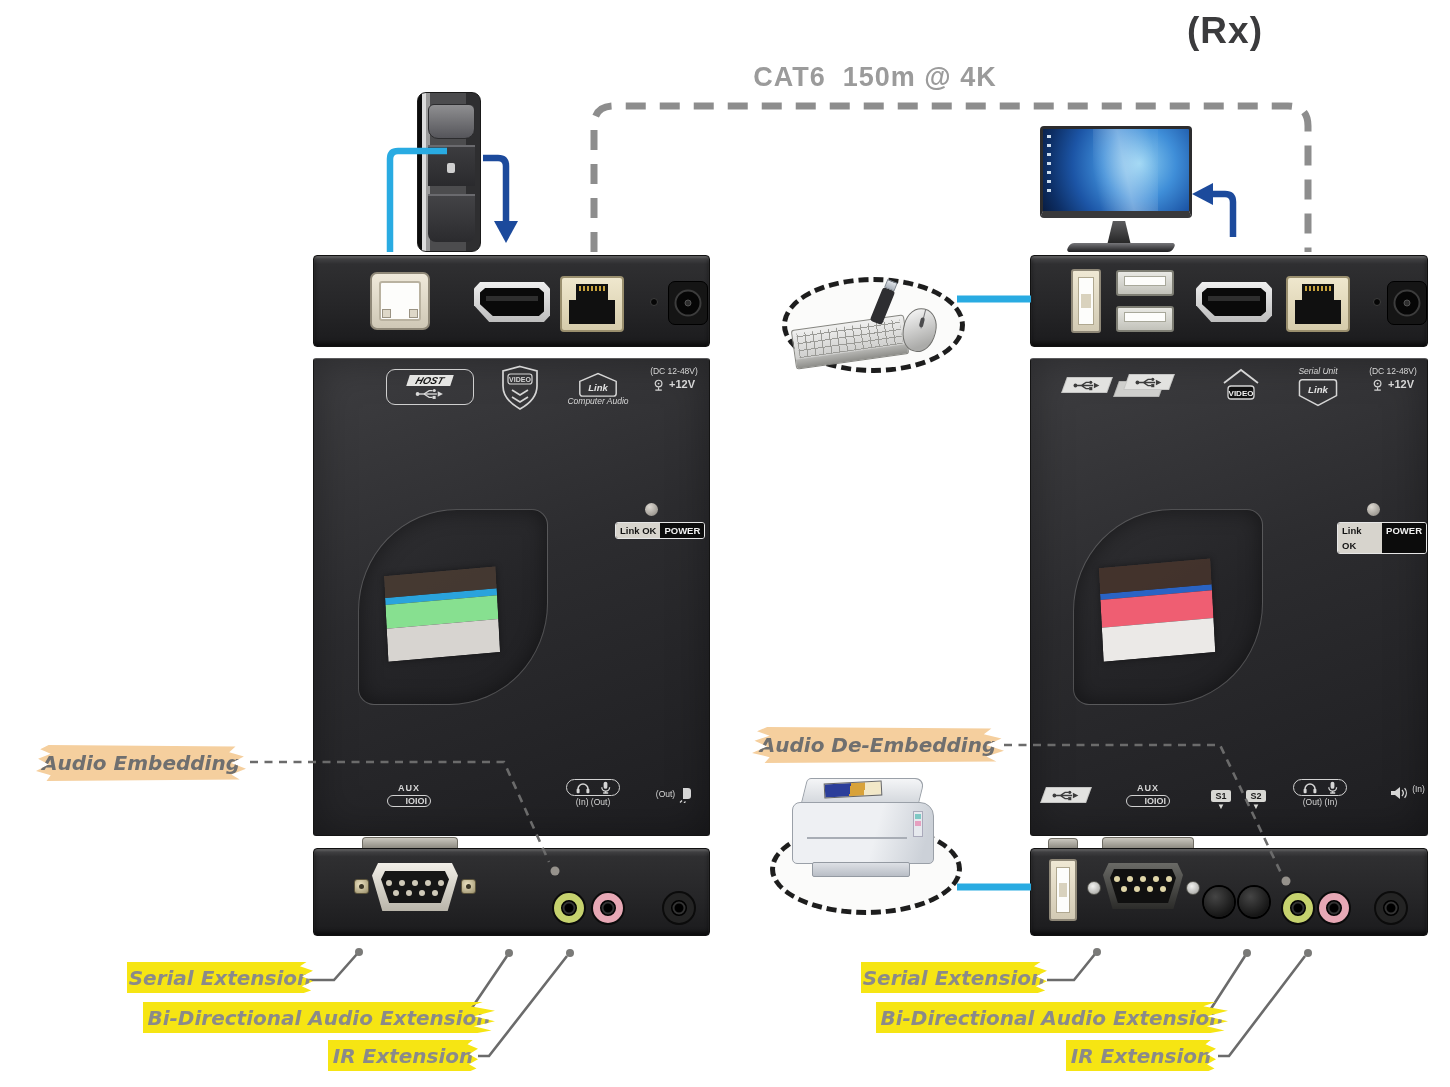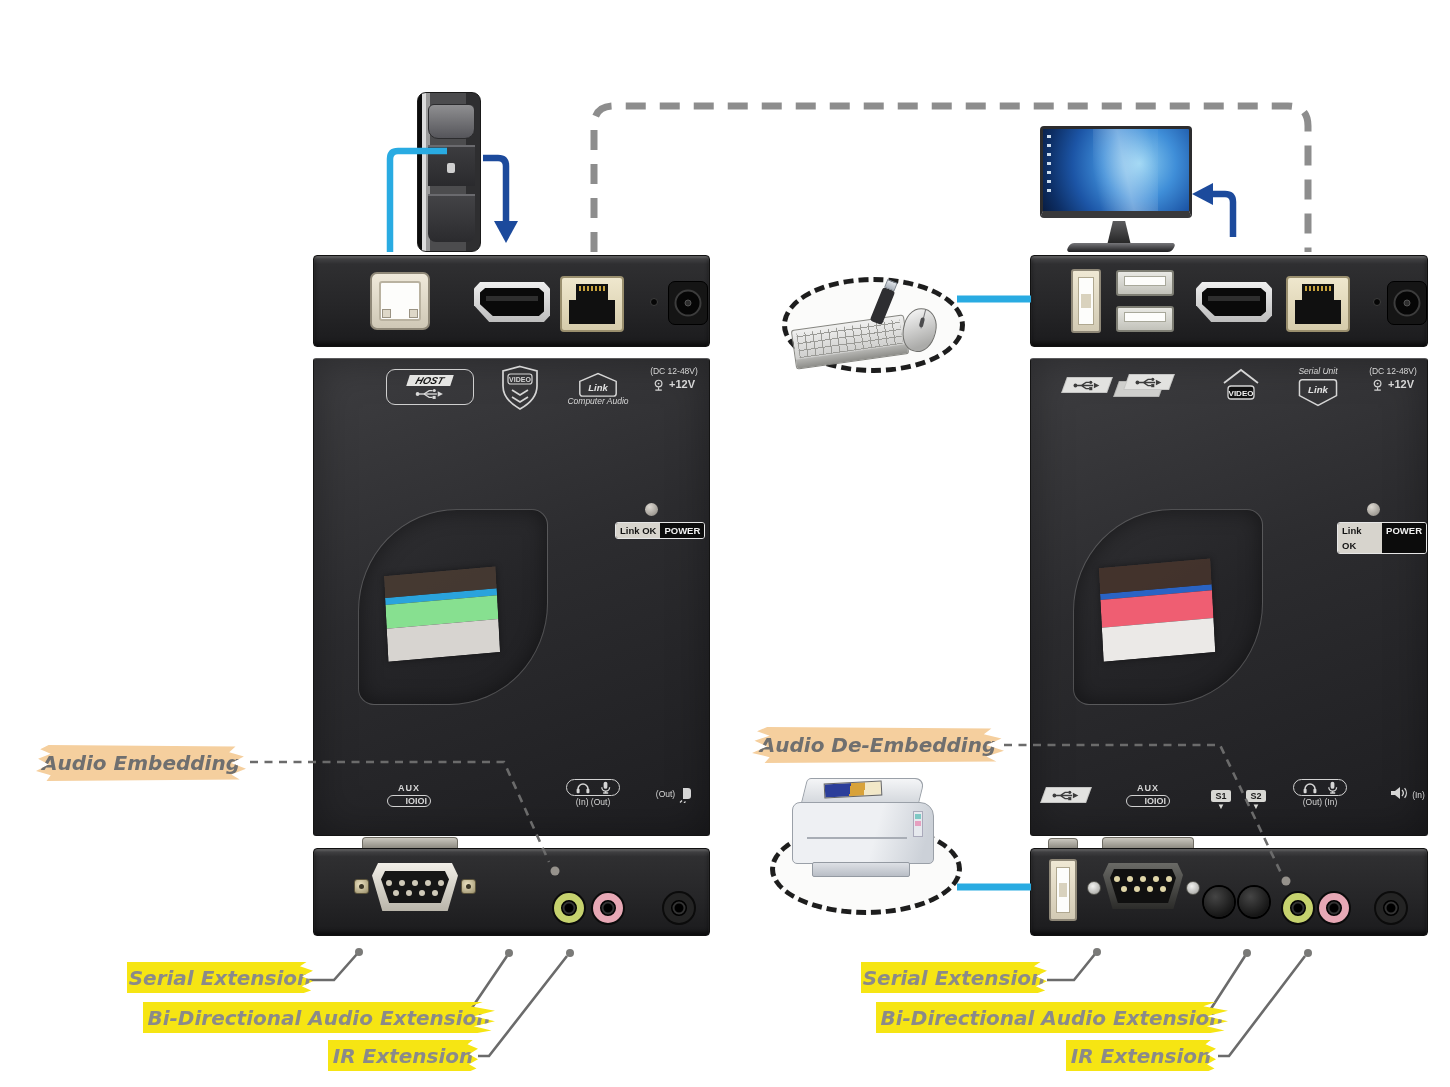--- a/index.html
+++ b/index.html
@@ -127,20 +127,22 @@
   .printer .cpanel i { display:block; width:6px; height:5px; margin:2px auto 0;}
   .printer .slot { position:absolute; left:14px; top:34px; width:100px; height:2px; background:#a8adb5;}
   .printer .tray { position:absolute; left:24px; top:84px; width:98px; height:15px; background:linear-gradient(#dde0e5,#b9bec6); border:1px solid #949aa2; border-radius:2px;}
   .peek { background:linear-gradient(#cac7be,#8e8b82); border-radius:4px 4px 0 0; border:1px solid #6e6b62; border-bottom:none; z-index:9;}
 </style>
 </head>
 <body>
 
 <div class="canvas">
 
+  <div class="abs big-title" style="left:1115px; top:10px;">(Rx)</div>
+  <div class="abs cable-title" style="left:665px; top:62px;">CAT6  150m @ 4K</div>
 
   <svg class="overlay" width="1450" height="1087" viewBox="0 0 1450 1087">
     <path d="M 594 252 L 594 126 Q 594 106 614 106 L 1288 106 Q 1308 106 1308 126 L 1308 252" fill="none" stroke="#8d8d8d" stroke-width="7" stroke-dasharray="20 14"></path>
     <path d="M 447 151 H 398 Q 390 151 390 159 V 252" fill="none" stroke="#29abe2" stroke-width="6.5" stroke-linejoin="round"></path>
     <g>
       <path d="M 483 158 H 498 Q 506 158 506 166 V 224" fill="none" stroke="#1c4a9c" stroke-width="6.5" stroke-linejoin="round"></path>
       <polygon points="506,243 494,221 518,221" fill="#1c4a9c"></polygon>
     </g>
     <g>
       <path d="M 1233 237 V 202 Q 1233 194 1225 194 H 1210" fill="none" stroke="#1c4a9c" stroke-width="6.5" stroke-linejoin="round"></path>
@@ -439,21 +441,21 @@
           <rect x="1.6" y="7.8" width="3" height="4.4" rx="1" fill="#d5d5d5"></rect>
             <rect x="11.4" y="7.8" width="3" height="4.4" rx="1" fill="#d5d5d5"></rect>
         </svg>
         <svg width="11" height="14" viewBox="0 0 11 14">
           <rect x="3.6" y="0.8" width="3.8" height="7" rx="1.9" fill="#d5d5d5"></rect>
           <path d="M1.8 6.3 a3.9 3.9 0 0 0 7.8 0 M5.7 10.2 V12 M3.2 12 H8.2" stroke="#d5d5d5" stroke-width="1.3" fill="none"></path>
         </svg>
       </div>
       <div class="dev-txt" style="font-size:8.5px; margin-top:2px;">(Out) (In)</div>
     </div>
-    <div class="abs" style="left:348px; top:426px; width:56px; display:flex; align-items:flex-end; justify-content:center; gap:3px;">
+    <div class="abs" style="left:348px; top:426px; width:56px; display:flex; align-items:flex-start; justify-content:center; gap:3px;">
       <svg width="20" height="16" viewBox="0 0 20 16">
         <path d="M2 6 H6 L11 2 V14 L6 10 H2 Z" fill="#d5d5d5"></path>
         <path d="M13 5 a4.5 4.5 0 0 1 0 6 M15.6 3.2 a7.5 7.5 0 0 1 0 9.6" stroke="#d5d5d5" stroke-width="1.3" fill="none"></path>
       </svg>
       <span class="dev-txt" style="font-size:8.5px;">(In)</span>
     </div>
   </div>
 
   <div class="abs peek" style="left:362px; top:837px; width:96px; height:11px;"></div>
   <div class="abs peek" style="left:1048px; top:838px; width:30px; height:10px;"></div>

